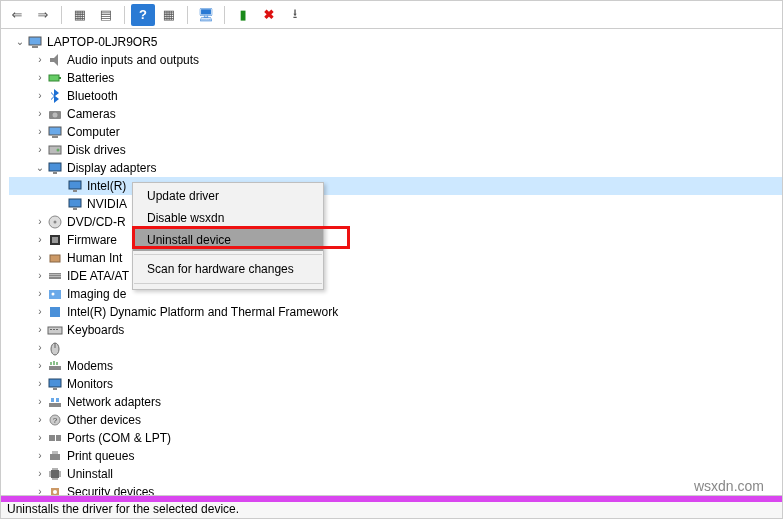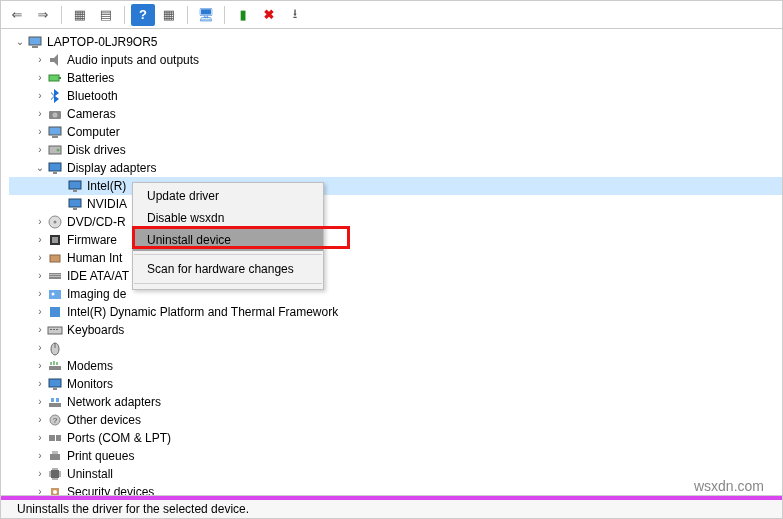--- a/index.html
+++ b/index.html
@@ -83,23 +83,23 @@
   .ctx-sep { height: 1px; background: #d0d0d0; margin: 3px 1px; }
   .ctx-item.bold { font-weight: 600; }
   .highlight-box {
     position: absolute;
     border: 3px solid #e11;
     pointer-events: none;
   }
   .statusbar {
     position: absolute; bottom: 0; left: 0; right: 0;
     height: 22px;
-    border-top: 4px solid #d946ef;
-    display: flex; align-items: center;
-    padding: 0 16px;
+    border-top: 6px solid #d946ef;
+    display: flex; 
+    padding: 0 6px;
     background: #f7f7f7;
     font-size: 12px;
   }
   .watermark {
     position: absolute; bottom: 24px; right: 18px;
     font-size: 14px; color: #888;
   }
 </style>
 </head>
 <body>

